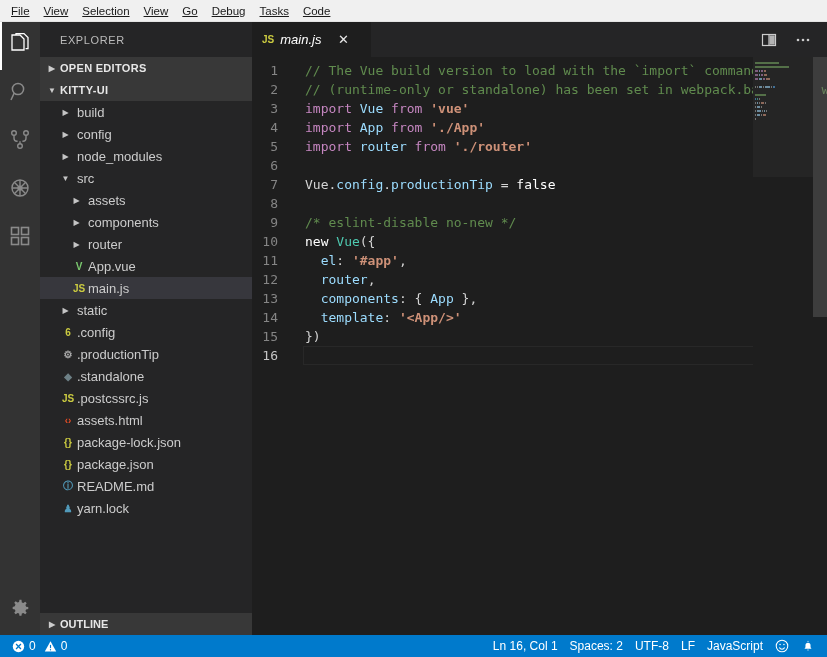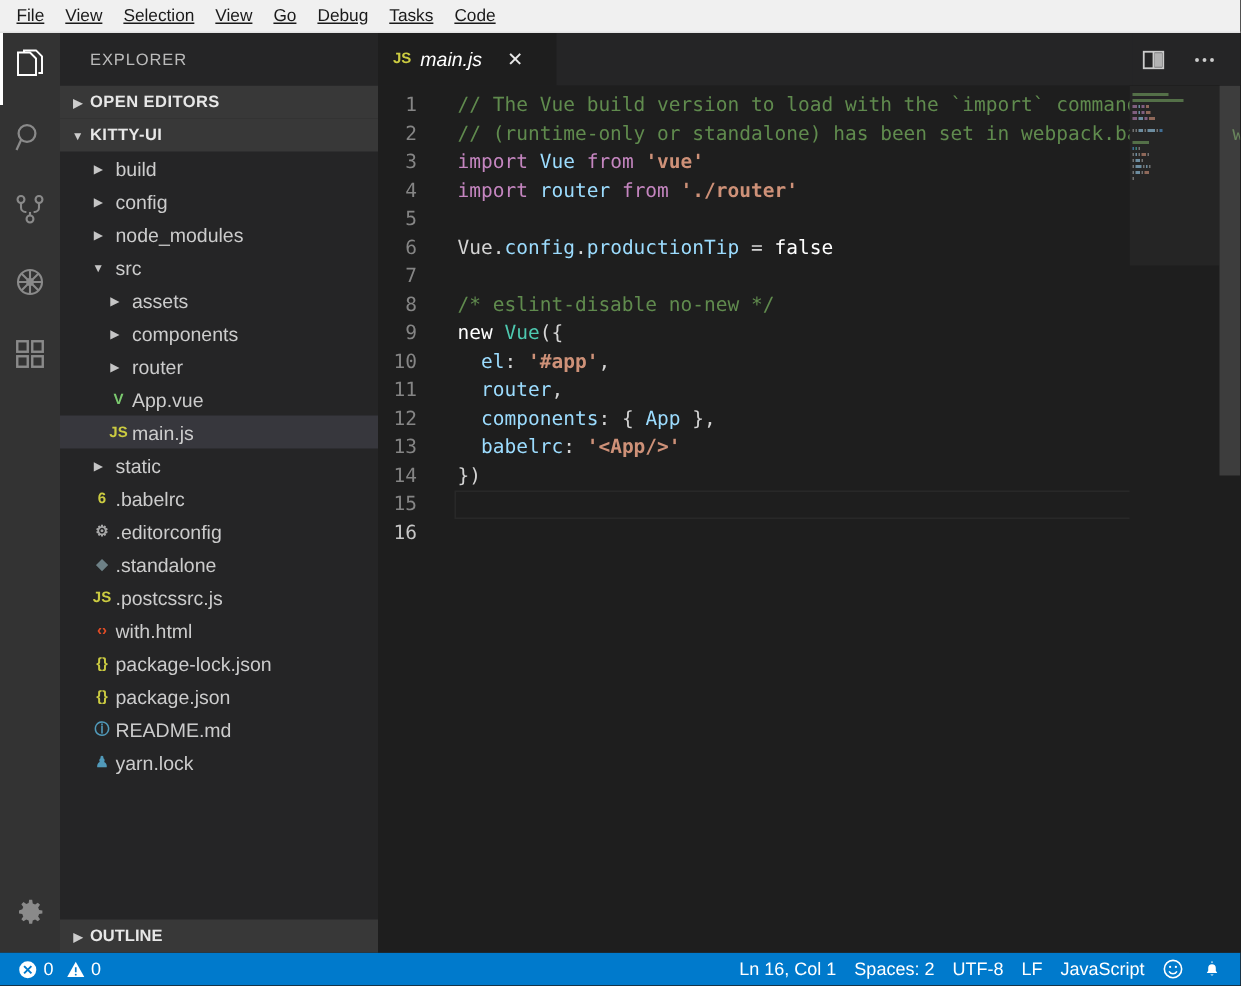--- a/index.html
+++ b/index.html
@@ -322,41 +322,41 @@
             </div>
             <div class="row">
               <span class="ind" style="width: 19px;"></span>
               <span class="arrow">▶</span>
               <span style="width: 5px;"></span>
               <span class="label">static</span>
             </div>
             <div class="row">
               <span class="ind" style="width: 19px;"></span>
               <span class="ficon" style="color: rgb(203, 203, 65);">6</span>
-              <span class="label">.babelrc</span>
+              <span class="label">.config</span>
             </div>
             <div class="row">
               <span class="ind" style="width: 19px;"></span>
               <span class="ficon" style="color: rgb(168, 168, 168);">⚙</span>
-              <span class="label">.editorconfig</span>
+              <span class="label">.productionTip</span>
             </div>
             <div class="row">
               <span class="ind" style="width: 19px;"></span>
               <span class="ficon" style="color: rgb(109, 128, 134);">◆</span>
               <span class="label">.standalone</span>
             </div>
             <div class="row">
               <span class="ind" style="width: 19px;"></span>
               <span class="ficon" style="color: rgb(203, 203, 65);">JS</span>
               <span class="label">.postcssrc.js</span>
             </div>
             <div class="row">
               <span class="ind" style="width: 19px;"></span>
               <span class="ficon" style="color: rgb(228, 77, 38);">‹›</span>
-              <span class="label">with.html</span>
+              <span class="label">assets.html</span>
             </div>
             <div class="row">
               <span class="ind" style="width: 19px;"></span>
               <span class="ficon" style="color: rgb(203, 203, 65);">{}</span>
               <span class="label">package-lock.json</span>
             </div>
             <div class="row">
               <span class="ind" style="width: 19px;"></span>
               <span class="ficon" style="color: rgb(203, 203, 65);">{}</span>
               <span class="label">package.json</span>
@@ -422,30 +422,31 @@
               <div class="ln">12</div>
               <div class="ln">13</div>
               <div class="ln">14</div>
               <div class="ln">15</div>
               <div class="ln active">16</div>
             </div>
           <div class="code" id="code">
               <div class="cl"><span class="tok-comment">// The Vue build version to load with the `import` command</span></div>
               <div class="cl"><span class="tok-comment">// (runtime-only or standalone) has been set in webpack.base.conf with an alias.</span></div>
               <div class="cl"><span class="tok-kw">import </span><span class="tok-var">Vue</span><span class="tok-kw"> from </span><span class="tok-str">'vue'</span></div>
+              <div class="cl"><span class="tok-kw">import </span><span class="tok-var">App</span><span class="tok-kw"> from </span><span class="tok-str">'./App'</span></div>
               <div class="cl"><span class="tok-kw">import </span><span class="tok-var">router</span><span class="tok-kw"> from </span><span class="tok-str">'./router'</span></div>
               <div class="cl">&nbsp;</div>
               <div class="cl"><span class="tok-plain">Vue</span><span class="tok-plain">.</span><span class="tok-prop">config</span><span class="tok-plain">.</span><span class="tok-prop">productionTip</span><span class="tok-plain"> = </span><span class="tok-kw2">false</span></div>
               <div class="cl">&nbsp;</div>
               <div class="cl"><span class="tok-comment">/* eslint-disable no-new */</span></div>
               <div class="cl"><span class="tok-kw2">new </span><span class="tok-class">Vue</span><span class="tok-plain">({</span></div>
               <div class="cl"><span class="tok-plain">  </span><span class="tok-var">el</span><span class="tok-plain">: </span><span class="tok-str">'#app'</span><span class="tok-plain">,</span></div>
               <div class="cl"><span class="tok-plain">  </span><span class="tok-var">router</span><span class="tok-plain">,</span></div>
               <div class="cl"><span class="tok-plain">  </span><span class="tok-var">components</span><span class="tok-plain">: { </span><span class="tok-var">App</span><span class="tok-plain"> },</span></div>
-              <div class="cl"><span class="tok-plain">  </span><span class="tok-var">babelrc</span><span class="tok-plain">: </span><span class="tok-str">'&lt;App/&gt;'</span></div>
+              <div class="cl"><span class="tok-plain">  </span><span class="tok-var">template</span><span class="tok-plain">: </span><span class="tok-str">'&lt;App/&gt;'</span></div>
               <div class="cl"><span class="tok-plain">})</span></div>
               <div class="cl current">&nbsp;</div>
             </div>
         </div>
         <div class="minimap" id="minimap">
           <div class="mm-slider"></div>
         <div class="mm-line">
               <span class="mm-seg" style="background: rgb(78, 107, 66); width: 24px;"></span>
             </div>
             <div class="mm-line">

